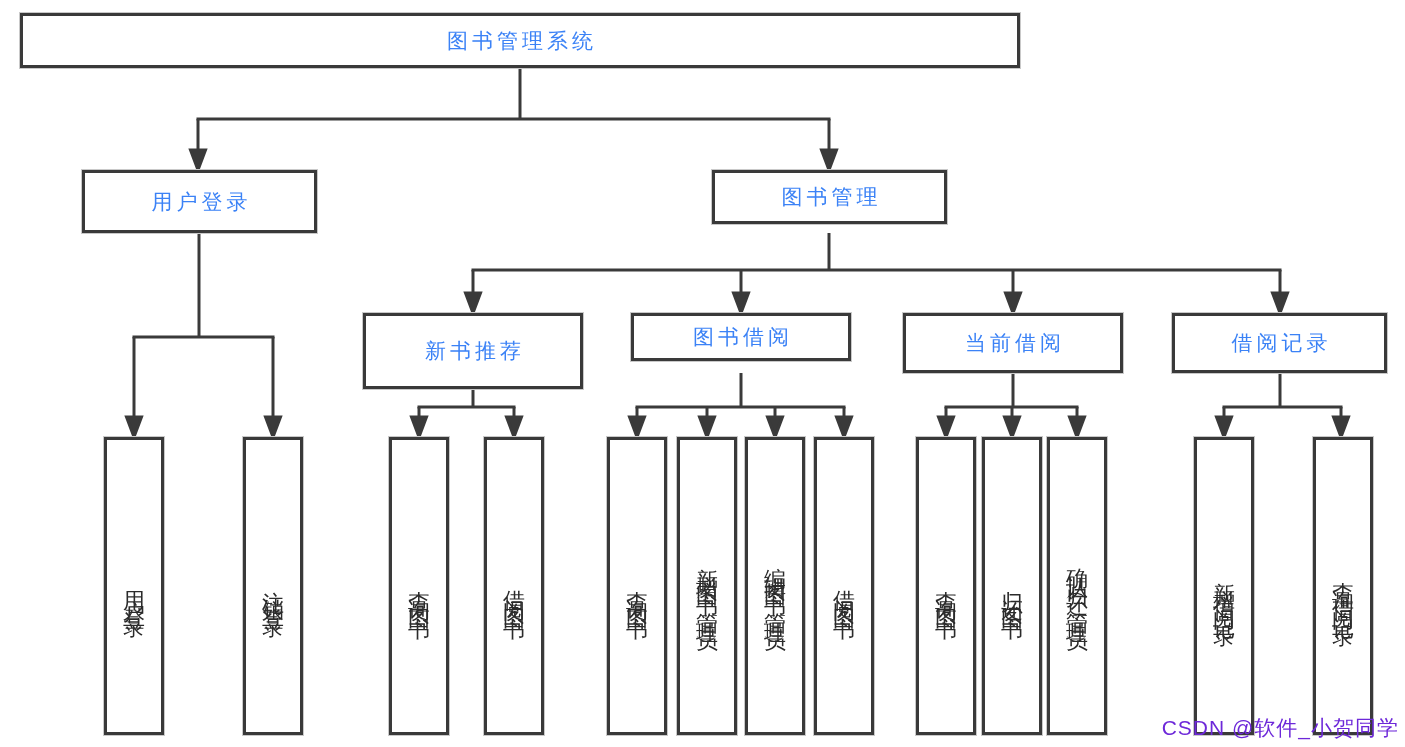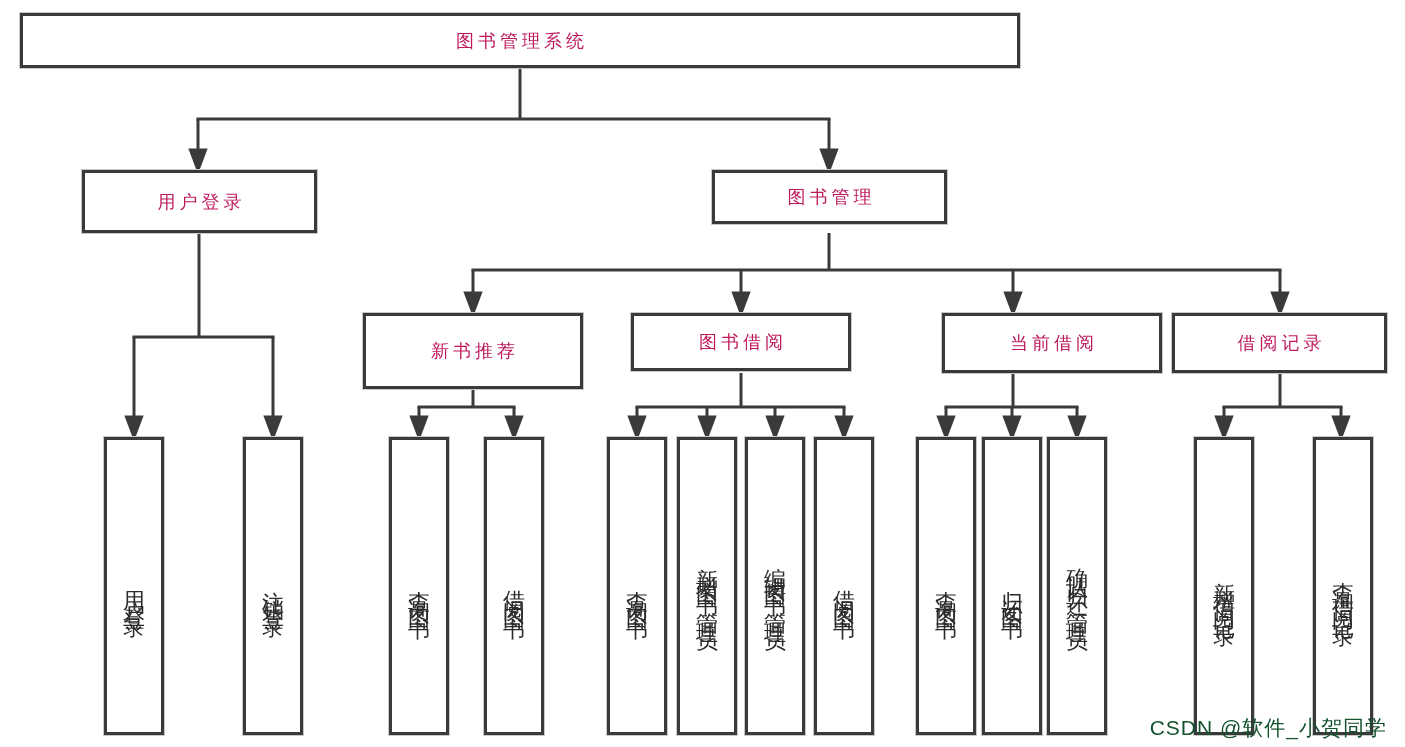--- a/index.html
+++ b/index.html
@@ -15,44 +15,44 @@
     position:absolute;
     box-sizing:border-box;
     border:3px solid #3a3a3a;
     background:#ffffff;
     display:flex;
     align-items:center;
     justify-content:center;
     box-shadow:0 0 0 1px #c9c9c9;
   }
   .htext{
-    font-size:18px;
+    font-size:21px;
     letter-spacing:4px;
     padding-left:4px; 
-    color:#be185d;
+    color:#3b82f6;
     white-space:nowrap;
     text-align:center;
   }
   .vtext{
     writing-mode:vertical-rl;
     text-orientation:mixed;
     font-size:22px;
     letter-spacing:9px;
     line-height:1;
     padding-top:9px; 
     color:#2b2b2b;
     white-space:nowrap;
   }
   .watermark{
     position:absolute;
     top:714px;
-    right:18px;
+    right:6px;
     font-size:21px;
     letter-spacing:1px;
-    color:#14532d;
+    color:#6d28d9;
   }
 </style>
 </head>
 <body>
 
 <div class="stage">
 
   <svg class="connectors" width="1405" height="747" viewBox="0 0 1405 747">
     <g stroke="#3a3a3a" stroke-width="3" fill="#3a3a3a">
 
@@ -124,24 +124,24 @@
   <div class="box" style="left:82px;top:170px;width:235px;height:63px">
     <span class="htext">用户登录</span>
   </div>
   <div class="box" style="left:712px;top:170px;width:235px;height:54px">
     <span class="htext">图书管理</span>
   </div>
 
   <div class="box" style="left:363px;top:313px;width:220px;height:76px">
     <span class="htext">新书推荐</span>
   </div>
-  <div class="box" style="left:631px;top:313px;width:220px;height:58px">
+  <div class="box" style="left:631px;top:313px;width:220px;height:48px">
     <span class="htext">图书借阅</span>
   </div>
-  <div class="box" style="left:942px;top:313px;width:220px;height:60px">
+  <div class="box" style="left:903px;top:313px;width:220px;height:60px">
     <span class="htext">当前借阅</span>
   </div>
   <div class="box" style="left:1172px;top:313px;width:215px;height:60px">
     <span class="htext">借阅记录</span>
   </div>
 
   <div class="box" style="left:104px;top:437px;width:60px;height:298px">
     <span class="vtext">用户登录</span>
   </div>
   <div class="box" style="left:243px;top:437px;width:60px;height:298px">

